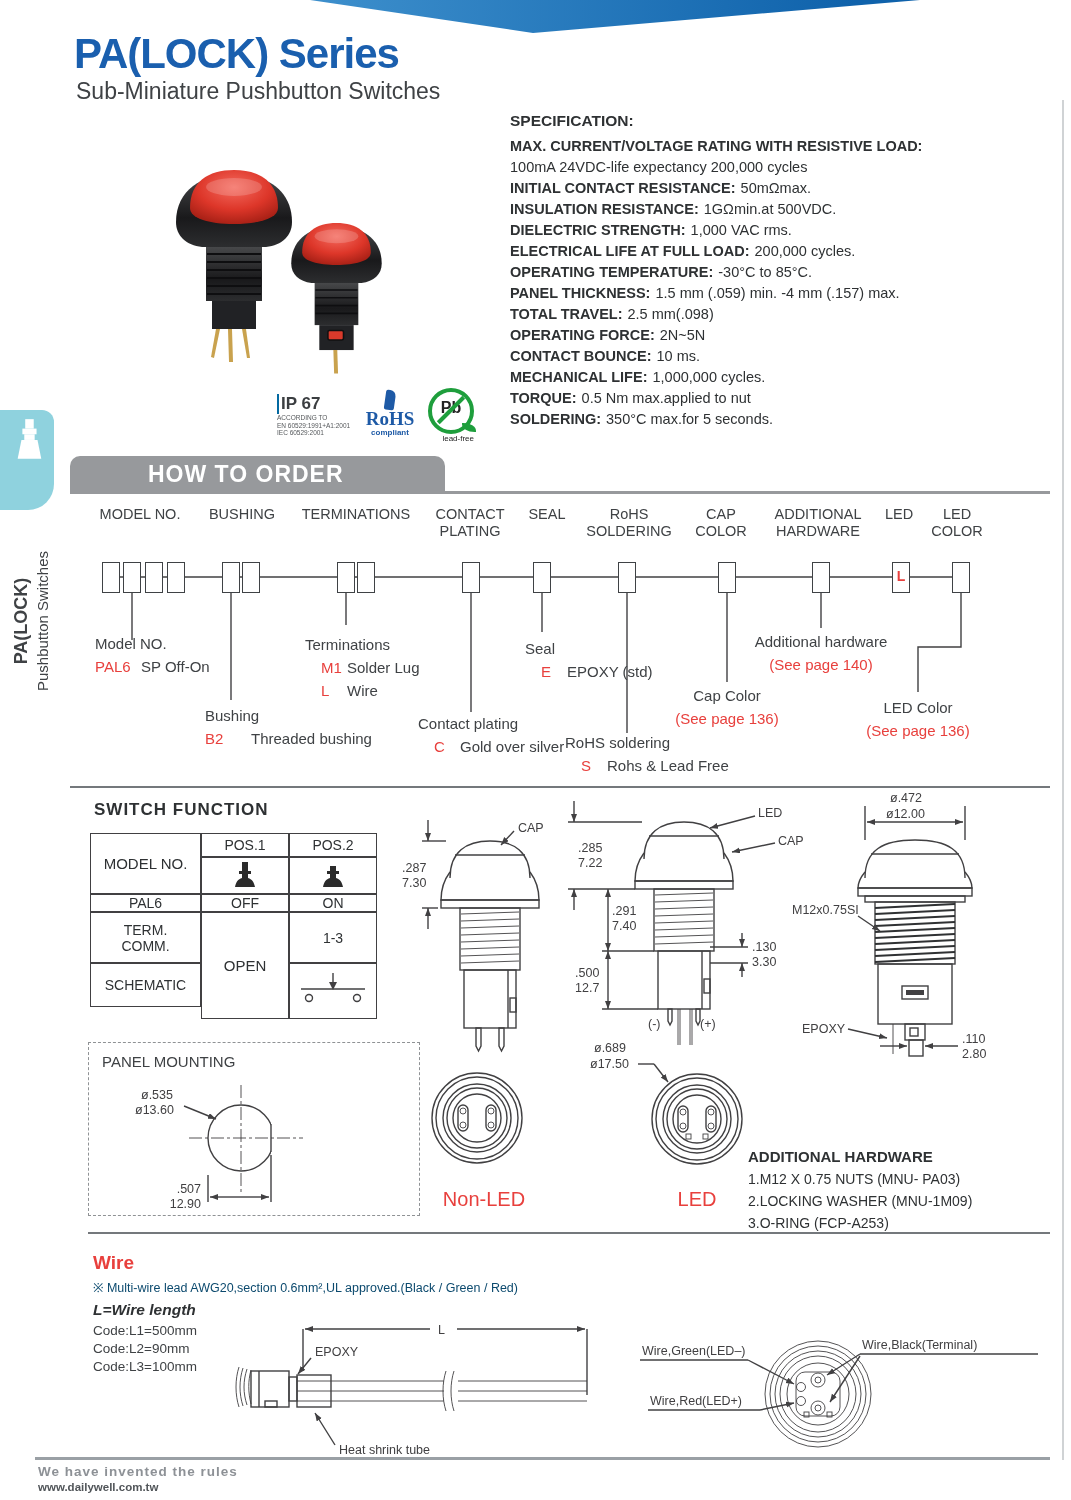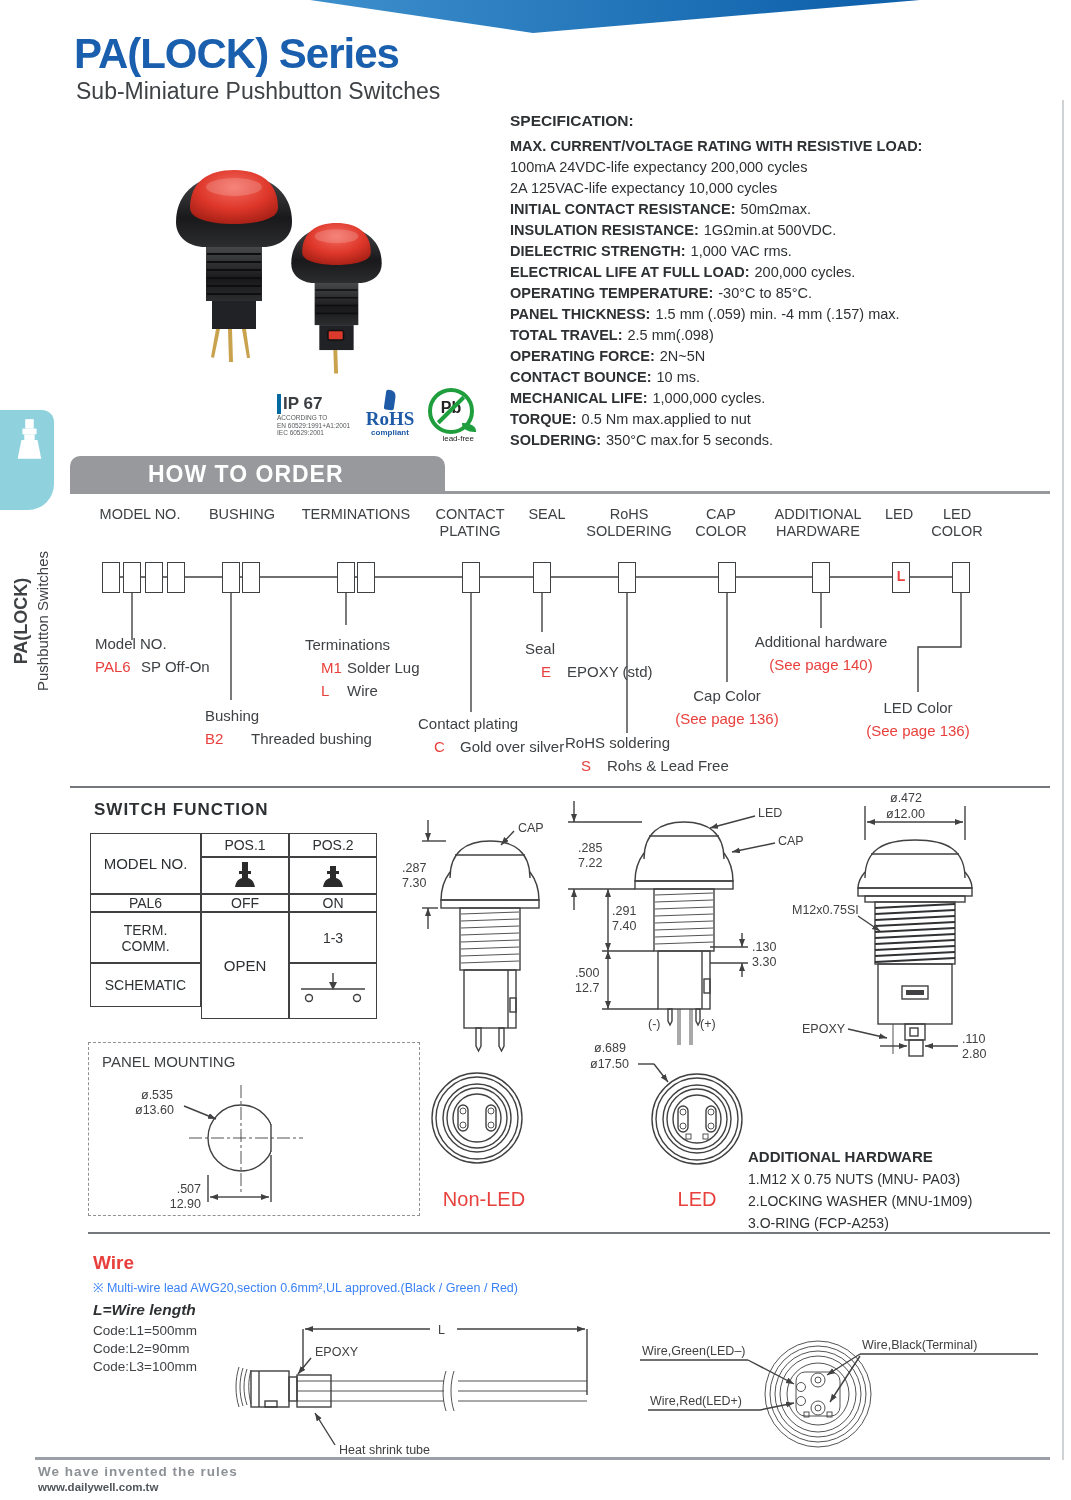--- a/index.html
+++ b/index.html
@@ -19,21 +19,21 @@
   .vtext .l1{font-size:18px;font-weight:bold;color:#3f4245;}
   .vtext .l2{font-size:15px;color:#3f4245;}
   
   .spec{position:absolute;left:510px;top:112px;width:545px;font-size:14.5px;color:#2e3133;}
   .spec h3{margin:0 0 6px 0;font-size:15.5px;}
   .spec-line{line-height:21px;}
   .spec-line b{margin-right:5px;}
   .spec-line b:empty{margin-right:0;}
   
   .ip{position:absolute;left:277px;top:394px;color:#3b3e41;}
-  .ip .big{font-size:17px;font-weight:bold;border-left:4px solid #0369a1;padding-left:2px;}
+  .ip .big{font-size:17px;font-weight:bold;border-left:2px solid #0369a1;padding-left:2px;}
   .ip .tiny{font-size:6.5px;color:#55585b;line-height:7.5px;}
   .rohs{position:absolute;left:362px;top:390px;width:56px;text-align:center;color:#1e5aa6;}
   .rohs .brush{width:10px;height:20px;background:#1e5aa6;margin:0 auto;border-radius:2px 6px 2px 2px;transform:rotate(8deg);}
   .rohs .word{font-size:19px;font-weight:bold;line-height:18px;font-family:"Liberation Serif",serif;}
   .rohs .sub{font-size:8px;font-weight:bold;}
   .pb{position:absolute;left:428px;top:388px;width:46px;text-align:center;}
   .pbcircle{position:relative;width:38px;height:38px;border:4px solid #1e9e3c;border-radius:50%;margin:0 auto;}
   .pbcircle span{position:absolute;left:0;top:7px;width:100%;text-align:center;font-size:16px;font-weight:bold;color:#232323;}
   .pbslash{position:absolute;left:1px;top:16px;width:36px;height:4px;background:#1e9e3c;transform:rotate(-45deg);}
   .pbleaf{position:absolute;right:-6px;bottom:-2px;width:14px;height:9px;background:#1e9e3c;border-radius:0 90% 0 90%;}
@@ -69,21 +69,21 @@
   .cl{stroke:#414042;stroke-width:0.9;fill:none;stroke-dasharray:13 3 3 3;}
   .tx{fill:#414042;font-family:"Liberation Sans",sans-serif;font-size:12.5px;stroke:none;}
   
   .pmbox{position:absolute;left:88px;top:1042px;width:332px;height:174px;border:1.6px dashed #8f9295;box-sizing:border-box;}
   .pmtitle{position:absolute;left:102px;top:1053px;font-size:15px;color:#3f4245;}
   .redlbl{position:absolute;font-size:20px;color:#e8403d;text-align:center;width:100px;}
   .ahw{position:absolute;left:748px;top:1146px;font-size:14px;color:#2e3133;line-height:22px;}
   .ahw b{font-size:15px;}
   
   .wirehead{position:absolute;left:93px;top:1252px;font-size:19px;font-weight:bold;color:#e8403d;}
-  .wirenote{position:absolute;left:93px;top:1279px;font-size:12.5px;color:#3b82f6;}
+  .wirenote{position:absolute;left:93px;top:1279px;font-size:12.5px;color:#0c4a6e;}
   .wlen{position:absolute;left:93px;top:1301px;font-size:15.5px;font-weight:bold;font-style:italic;color:#2e3133;}
   .wcode{position:absolute;left:93px;font-size:13.5px;color:#3f4245;}
   
   .frule{position:absolute;left:35px;top:1457px;width:1015px;height:3px;background:#9aa0a5;}
   .fslogan{position:absolute;left:38px;top:1464px;font-size:13.5px;font-weight:bold;color:#8d9196;letter-spacing:1px;}
   .fsite{position:absolute;left:38px;top:1481px;font-size:11.5px;font-weight:bold;color:#515559;}
 </style>
 </head>
 <body>
 
@@ -155,21 +155,20 @@
       <rect x="44" y="145" width="44" height="32" fill="#212225"></rect>
       <rect x="55" y="152" width="20" height="12" rx="2" fill="#d93a2b" stroke="#101011" stroke-width="2"></rect>
       <path d="M62 177h5l1 30h-5z" fill="#c9a24e"></path>
     </g>
   </svg>
 
   <div class="spec">
     <h3>SPECIFICATION:</h3>
     <div class="spec-line"><b>MAX. CURRENT/VOLTAGE RATING WITH RESISTIVE LOAD:</b><span></span></div>
     <div class="spec-line"><b></b><span>100mA 24VDC-life expectancy 200,000 cycles</span></div>
-    <div class="spec-line"><b></b><span>2A 125VAC-life expectancy 10,000 cycles</span></div>
     <div class="spec-line"><b>INITIAL CONTACT RESISTANCE:</b><span>50mΩmax.</span></div>
     <div class="spec-line"><b>INSULATION RESISTANCE:</b><span>1GΩmin.at 500VDC.</span></div>
     <div class="spec-line"><b>DIELECTRIC STRENGTH:</b><span>1,000 VAC rms.</span></div>
     <div class="spec-line"><b>ELECTRICAL LIFE AT FULL LOAD:</b><span>200,000 cycles.</span></div>
     <div class="spec-line"><b>OPERATING TEMPERATURE:</b><span>-30°C to 85°C.</span></div>
     <div class="spec-line"><b>PANEL THICKNESS:</b><span>1.5 mm (.059) min. -4 mm (.157) max.</span></div>
     <div class="spec-line"><b>TOTAL TRAVEL:</b><span>2.5 mm(.098)</span></div>
     <div class="spec-line"><b>OPERATING FORCE:</b><span>2N~5N</span></div>
     <div class="spec-line"><b>CONTACT BOUNCE:</b><span>10 ms.</span></div>
     <div class="spec-line"><b>MECHANICAL LIFE:</b><span>1,000,000 cycles.</span></div>

